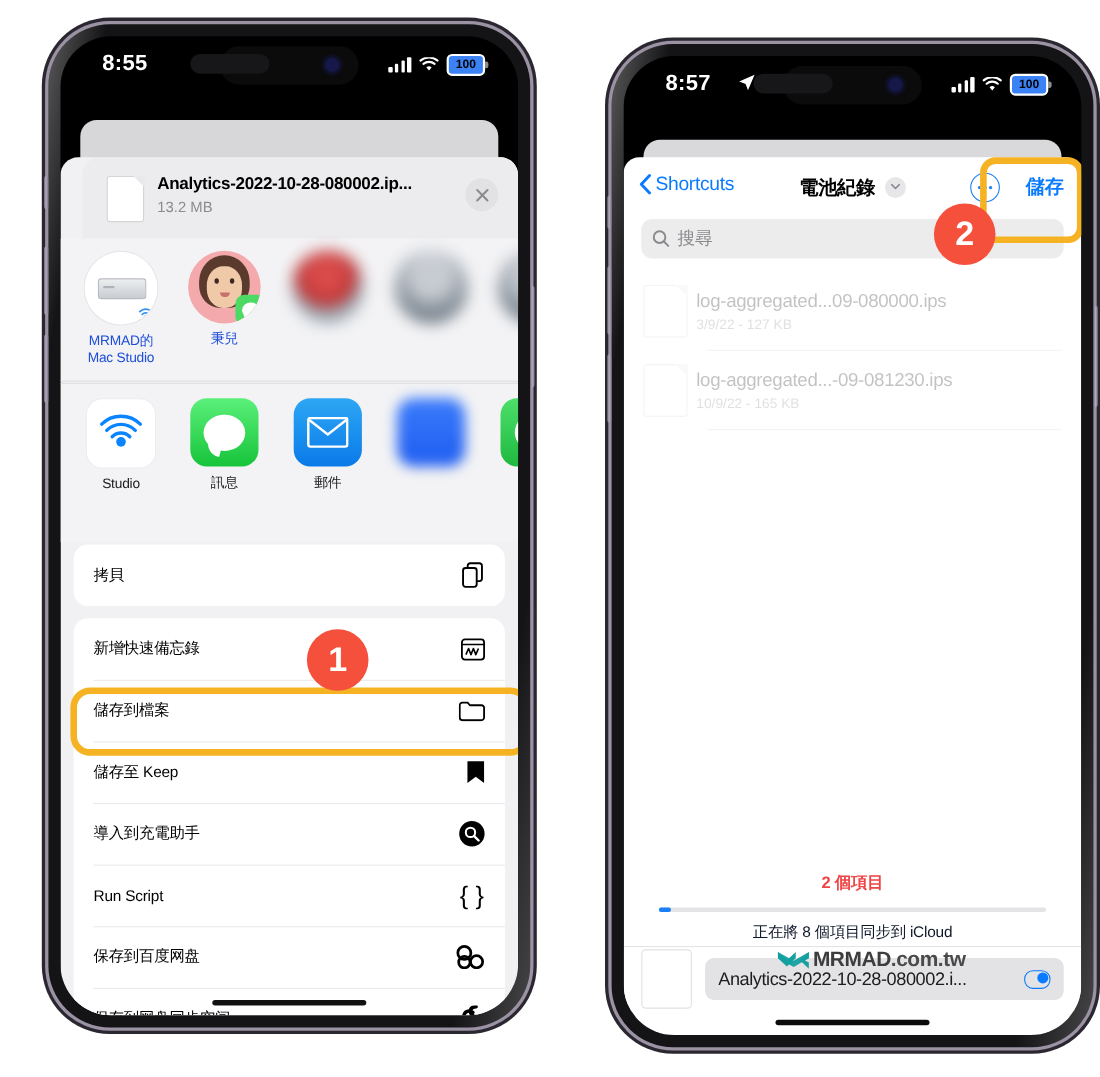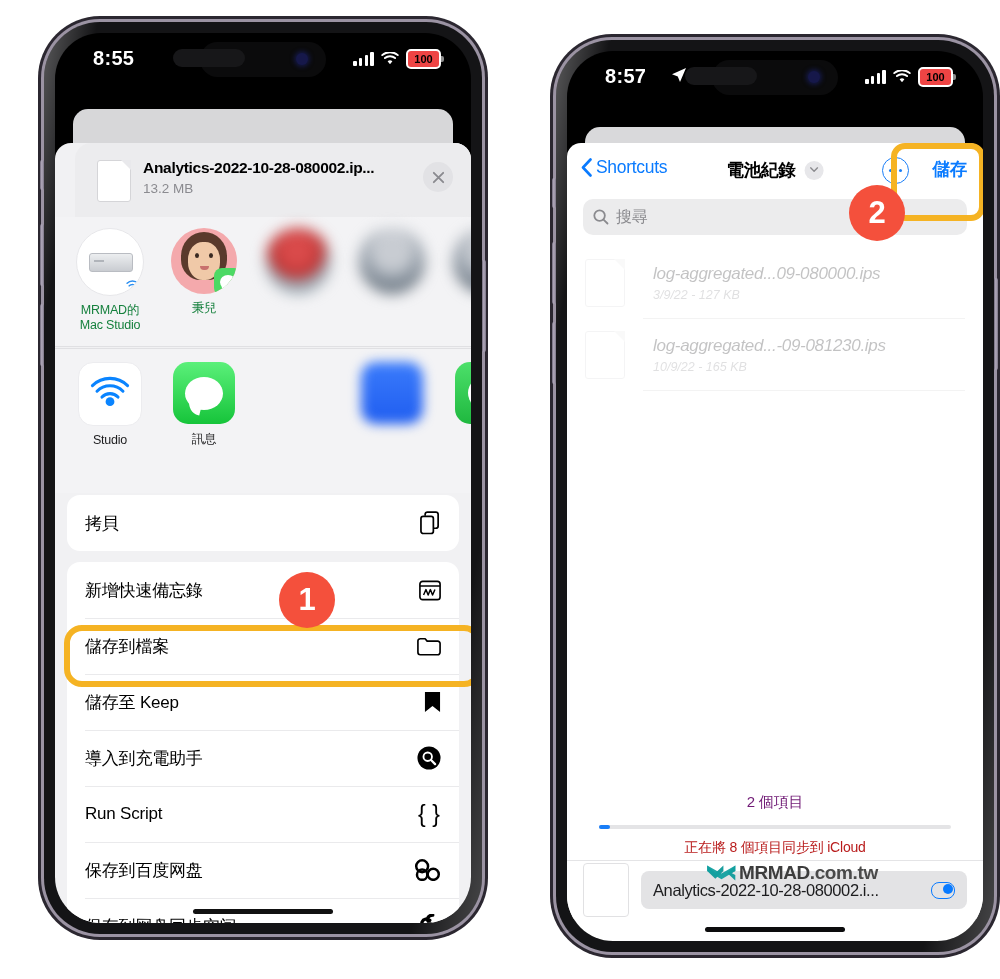--- a/index.html
+++ b/index.html
@@ -33,21 +33,21 @@
   .island-faint{position:absolute;left:118px;top:16px;width:72px;height:18px;border-radius:9px;
                 background:#171719;}
   .island-dot{position:absolute;left:241px;top:20px;width:12px;height:12px;border-radius:50%;
               background:#16184a;box-shadow:0 0 4px 2px rgba(22,27,80,.8);}
   .sb-right-grp{position:absolute;right:30px;top:16px;display:flex;align-items:center;gap:7px;}
   .bars{display:flex;align-items:flex-end;gap:2.2px;height:14px;}
   .bars i{display:block;width:3.6px;background:#fff;border-radius:1px;}
   .bars i:nth-child(1){height:5px;} .bars i:nth-child(2){height:8px;}
   .bars i:nth-child(3){height:11px;} .bars i:nth-child(4){height:14px;}
   .batt{position:relative;width:31px;height:16px;border:2px solid #fff;border-radius:5px;
-        background:#ef4444;display:flex;align-items:center;justify-content:center;}
+        background:#3b82f6;display:flex;align-items:center;justify-content:center;}
   .batt span{font-size:11px;font-weight:700;color:#000;line-height:1;}
   .batt:after{content:"";position:absolute;right:-4.5px;top:5px;width:2.6px;height:6px;
               background:rgba(255,255,255,.55);border-radius:0 2px 2px 0;}
 
   
   .card-behind{position:absolute;left:18px;right:18px;top:76px;height:60px;border-radius:15px;
                background:#d7d7d9;}
   .sheet{position:absolute;left:0;right:0;top:110px;bottom:0;background:#f1f1f3;
          border-radius:16px 16px 0 0;}
   .sheet-head{position:absolute;left:0;right:0;top:0;height:74px;background:#ececee;
@@ -82,21 +82,21 @@
   .memoji .mouth{position:absolute;left:29px;top:38px;width:9px;height:4px;border-radius:0 0 6px 6px;
                  background:#c8706d;}
   .msg-badge{position:absolute;right:-5px;bottom:-2px;width:28px;height:28px;border-radius:8px;
              background:#4cd964;display:flex;align-items:center;justify-content:center;}
   .msg-badge .bub{width:16px;height:14px;background:#fff;border-radius:50%;position:relative;}
   .msg-badge .bub:after{content:"";position:absolute;left:1px;bottom:-2px;width:6px;height:6px;
              background:#fff;border-radius:0 0 0 6px;transform:rotate(12deg);}
   .blurface{filter:blur(7px);}
   .bf1{background:radial-gradient(circle at 48% 34%,#d94a4a 0 34%,#b33 35% 52%,#9ea9b2 53% 100%);}
   .bf2{background:radial-gradient(circle at 50% 34%,#c8ccd2 0 40%,#9aa3ad 41% 60%,#6f7a85 61% 100%);}
-  .cname{margin-top:7px;font-size:12.5px;color:#15803d;line-height:15px;letter-spacing:-.2px;}
+  .cname{margin-top:7px;font-size:12.5px;color:#1d4ed8;line-height:15px;letter-spacing:-.2px;}
   .cname.blurtxt{filter:blur(3.2px);}
 
   .divline{position:absolute;left:0;right:0;height:1px;background:#e0e0e3;}
 
   .apps{position:absolute;left:0;right:0;top:205px;height:145px;background:#f3f3f5;}
   .app{position:absolute;top:14px;width:94px;text-align:center;}
   .app-ic{width:62px;height:62px;border-radius:15px;margin:0 auto;position:relative;overflow:hidden;
           display:flex;align-items:center;justify-content:center;}
   .ic-airdrop{background:#fff;border:1px solid #ececef;}
   .ic-msg{background:linear-gradient(180deg,#5bf07a,#16c43a);}
@@ -107,21 +107,21 @@
   .ic-blur{background:linear-gradient(180deg,#3a7bfb,#1f5df0);filter:blur(6px);}
   .ic-wa{background:linear-gradient(180deg,#4ce06a,#1fb83f);}
   .ic-wa .bub{width:36px;height:34px;background:#fff;border-radius:50%;position:relative;}
   .aname{margin-top:7px;font-size:12.5px;color:#1c1c1e;letter-spacing:-.2px;}
   .aname.blurtxt{filter:blur(3px);}
 
   .actions{position:absolute;left:0;right:0;top:352px;bottom:0;}
   .agroup{margin:0 12px 11px 12px;background:#fff;border-radius:13px;overflow:hidden;}
   .arow{position:relative;height:56px;display:flex;align-items:center;padding:0 18px;}
   .arow + .arow:before{content:"";position:absolute;left:18px;right:0;top:0;height:1px;background:#eaeaec;}
-  .arow .lbl{font-size:17px;color:#000;letter-spacing:-.2px;flex:1;}
+  .arow .lbl{font-size:14px;color:#000;letter-spacing:-.2px;flex:1;}
   .arow .ric{width:30px;display:flex;justify-content:flex-end;align-items:center;color:#000;}
 
   
   .hl-ring{position:absolute;border:6px solid #f5b323;border-radius:18px;z-index:30;
            box-sizing:border-box;pointer-events:none;}
   .step{position:absolute;width:56px;height:56px;border-radius:50%;background:#f4503c;color:#fff;
         font-size:31px;font-weight:700;display:flex;align-items:center;justify-content:center;z-index:33;}
 
   
   .home-ind{position:absolute;left:50%;transform:translateX(-50%);bottom:9px;width:140px;height:5px;
@@ -150,29 +150,29 @@
   .search{position:absolute;left:16px;right:16px;top:56px;height:36px;border-radius:10px;
           background:#ececed;display:flex;align-items:center;padding:0 10px;gap:7px;}
   .search .ph{font-size:16px;color:#8a8a8e;letter-spacing:-.2px;}
 
   .flist{position:absolute;left:0;right:0;top:104px;opacity:.30;}
   .frow{position:relative;height:72px;display:flex;align-items:center;padding:0 18px;}
   .frow:after{content:"";position:absolute;left:76px;right:18px;bottom:0;height:1px;background:#d8d8da;}
   .f-ico{width:38px;height:46px;background:#fff;border:1.4px solid #dededf;border-radius:3px;position:relative;}
   .f-ico:after{content:"";position:absolute;right:-1px;top:-1px;border-width:0 11px 11px 0;
            border-style:solid;border-color:transparent #ededee transparent transparent;}
-  .f-txt{margin-left:28px;font-style:italic;}
+  .f-txt{margin-left:8px;}
   .f-name{font-size:17px;color:#3a3a3c;letter-spacing:-.3px;}
   .f-meta{margin-top:4px;font-size:12.5px;color:#9a9a9e;}
 
   .footer{position:absolute;left:0;right:0;bottom:84px;text-align:center;}
-  .f-count{font-size:15px;font-weight:400;color:#701a75;letter-spacing:-.2px;}
+  .f-count{font-size:15px;font-weight:700;color:#ef4444;letter-spacing:-.2px;}
   .pbar{margin:13px 32px 0 32px;height:4px;border-radius:2px;background:#e4e4e6;position:relative;}
   .pbar i{position:absolute;left:0;top:0;height:4px;border-radius:2px;background:#1a7ef7;}
-  .f-sync{margin-top:10px;font-size:14px;color:#b91c1c;letter-spacing:-.2px;}
+  .f-sync{margin-top:10px;font-size:14px;color:#0f172a;letter-spacing:-.2px;}
 
   .namebar{position:absolute;left:0;right:0;bottom:22px;height:58px;border-top:1px solid #e4e4e6;
            display:flex;align-items:center;padding:0 16px;gap:12px;background:#fff;}
   .nb-thumb{width:44px;height:52px;border:1px solid #e1e1e3;border-radius:4px;background:#fff;}
   .nb-field{flex:1;height:38px;border-radius:8px;background:#e3e3e5;display:flex;align-items:center;
             padding:0 12px;position:relative;}
   .nb-text{font-size:16.5px;color:#1c1c1e;letter-spacing:-.4px;flex:1;white-space:nowrap;overflow:hidden;}
   .nb-toggle{width:22px;height:15px;border:1.8px solid #0a7bff;border-radius:8px;position:relative;}
   .nb-toggle:after{content:"";position:absolute;right:1px;top:1px;width:10px;height:10px;
             border-radius:50%;background:#0a7bff;}
@@ -292,20 +292,29 @@
           <div class="aname">Studio</div>
         </div>
 
         <div class="app" style="left:102px;">
           <div class="app-ic ic-msg">
               <div class="bub"></div>
             </div>
           <div class="aname">訊息</div>
         </div>
 
+        <div class="app" style="left:196px;">
+          <div class="app-ic ic-mail">
+            <svg width="38" height="28" viewBox="0 0 40 30">
+              <rect x="1" y="1" width="38" height="28" rx="2" fill="none" stroke="#fff" stroke-width="2.4"></rect>
+              <path d="M2 3l18 14L38 3" fill="none" stroke="#fff" stroke-width="2.4"></path>
+            </svg>
+          </div>
+          <div class="aname">郵件</div>
+        </div>
 
         <div class="app" style="left:290px;">
           <div class="app-ic ic-blur"></div>
           <div class="aname blurtxt"></div>
         </div>
 
         <div class="app" style="left:384px;">
           <div class="app-ic ic-wa">
               <div class="bub"></div>
             </div>

